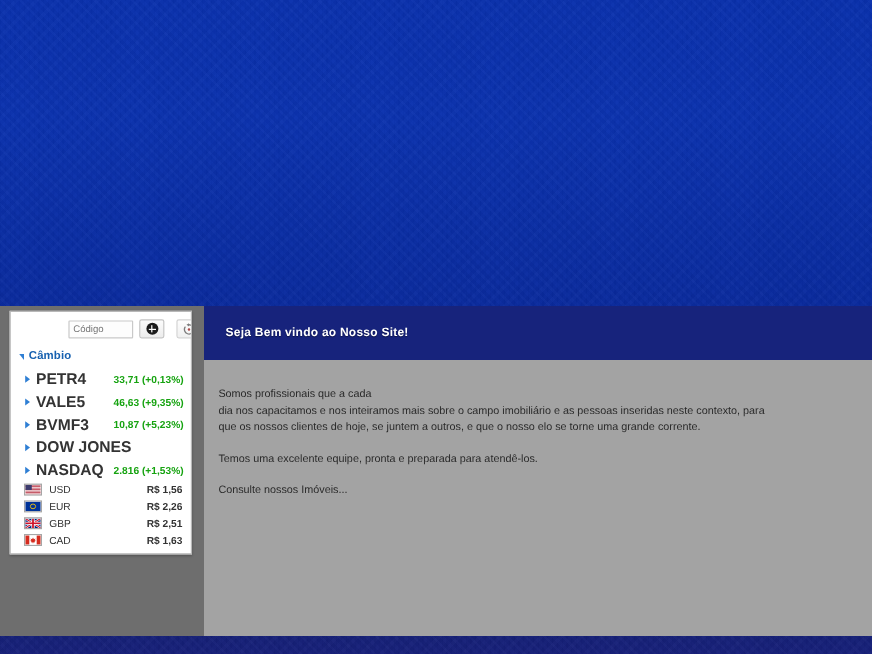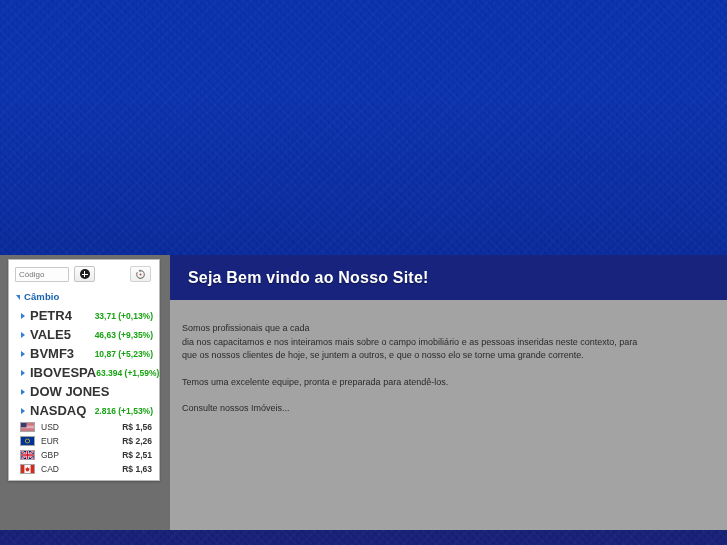--- a/index.html
+++ b/index.html
@@ -80,20 +80,21 @@
     padding: 0;
     overflow: hidden;
   }
 
   
   #ticker-toolbar {
     display: flex;
     align-items: center;
     padding: 6px 6px 5px 6px;
     gap: 5px;
+    margin-left: 42px;
   }
   #code-input {
     width: 54px;
     height: 15px;
     border: 1px solid #c9c9c9;
     background: #fdfdfd;
     font-family: "Liberation Sans", sans-serif;
     font-size: 8px;
     color: #9a9a9a;
     padding: 0 3px;
@@ -238,21 +239,21 @@
   #content-header {
     height: 45px;
     background: #17237c;
     display: flex;
     align-items: center;
     padding-left: 18px;
     flex: 0 0 45px;
   }
   #page-title {
     color: #ffffff;
-    font-size: 16px;
+    font-size: 10px;
     font-weight: bold;
     letter-spacing: 0.2px;
     text-shadow: 0 1px 1px rgba(0,0,0,0.45);
   }
   #content-body {
     flex: 1 1 auto;
     background: #a3a3a3;
     padding: 22px 18px 0 12px;
   }
   .body-paragraph {
@@ -307,25 +308,20 @@
           <span class="row-value">46,63 (+9,35%)</span>
         </div>
         <div class="ticker-row">
           <span class="tri-right"></span>
           <span class="row-label">BVMF3</span>
           <span class="row-value">10,87 (+5,23%)</span>
         </div>
       </div>
 
       <div class="ticker-group">
-        <div class="ticker-row">
-          <span class="tri-right"></span>
-          <span class="row-label">IBOVESPA</span>
-          <span class="row-value">63.394 (+1,59%)</span>
-        </div>
         <div class="ticker-row">
           <span class="tri-right"></span>
           <span class="row-label">DOW JONES</span>
           <span class="row-value neutral"></span>
         </div>
         <div class="ticker-row">
           <span class="tri-right"></span>
           <span class="row-label">NASDAQ</span>
           <span class="row-value">2.816 (+1,53%)</span>
         </div>

